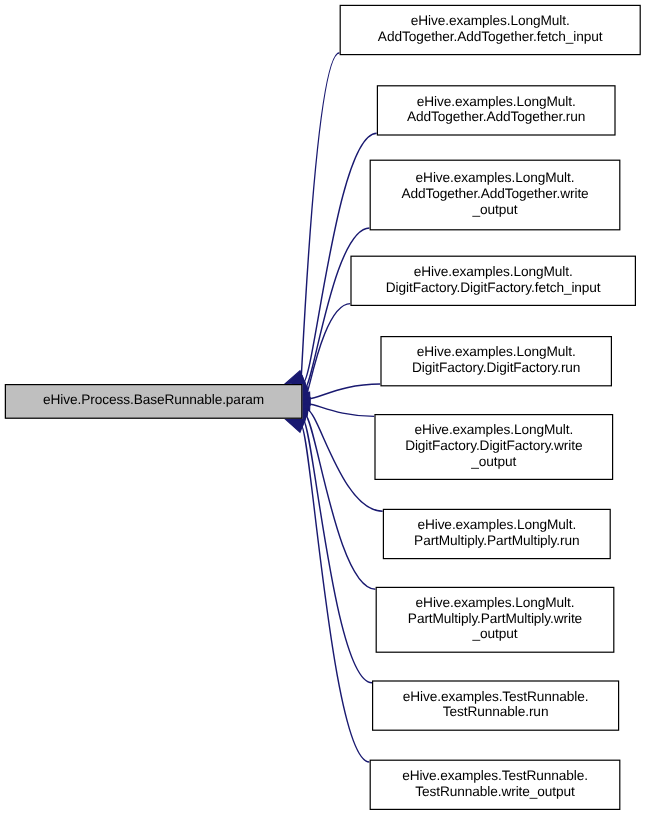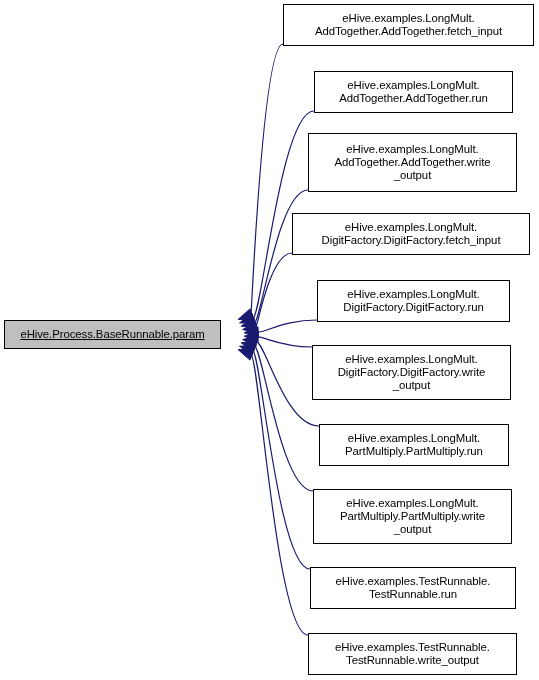--- a/index.html
+++ b/index.html
@@ -70,21 +70,21 @@
       <polygon points="242.66666666666666,339.5 255.95252577488102,346.78677287060515 257.3808075584522,335.8798937960615" fill="#191970" stroke="#191970"></polygon>
       <path d="M 313 491 C 280.65 491, 262.6777777777778 346.16666666666663, 254.11111111111111 345.6111111111111" fill="none" stroke="#191970" stroke-width="1.2"></path>
       <polygon points="241.11111111111111,342.8333333333333 253.93832211847268,351.2623948187959 256.28390010374954,340.51538295898183" fill="#191970" stroke="#191970"></polygon>
       <path d="M 310 569 C 278.3 569, 260.68888888888887 350.83333333333337, 252.55555555555554 350.0555555555556" fill="none" stroke="#191970" stroke-width="1.2"></path>
       <polygon points="239.55555555555554,346.1666666666667 251.94835360976094,355.70437808522684 255.16275750135014,345.1845108036621" fill="#191970" stroke="#191970"></polygon>
       <path d="M 308 635 C 276.5 635, 259 355.5, 251 354.5" fill="none" stroke="#191970" stroke-width="1.2"></path>
       <polygon points="238,349.5 249.98891195167354,360.1191332139219 254.01108804832646,349.8808667860781" fill="#191970" stroke="#191970"></polygon>
     </svg>
 
   <div id="node-layer">
-      <div class="node current" style="left: 4px; top: 320px; width: 217px; height: 29px; text-decoration: underline;"><span class="node-label">eHive.Process.BaseRunnable.param</span></div>
+      <div class="node current" style="left: 4px; top: 320px; width: 248px; height: 29px;"><span class="node-label">eHive.Process.BaseRunnable.param</span></div>
       <div class="node" style="left: 283px; top: 4px; width: 251px; height: 42px;"><span class="node-label">eHive.examples.LongMult.
 AddTogether.AddTogether.fetch_input</span></div>
       <div class="node" style="left: 314px; top: 71px; width: 199px; height: 42px;"><span class="node-label">eHive.examples.LongMult.
 AddTogether.AddTogether.run</span></div>
       <div class="node" style="left: 308px; top: 133px; width: 209px; height: 59px;"><span class="node-label">eHive.examples.LongMult.
 AddTogether.AddTogether.write
 _output</span></div>
       <div class="node" style="left: 292px; top: 213px; width: 238px; height: 42px;"><span class="node-label">eHive.examples.LongMult.
 DigitFactory.DigitFactory.fetch_input</span></div>
       <div class="node" style="left: 317px; top: 280px; width: 193px; height: 42px;"><span class="node-label">eHive.examples.LongMult.

